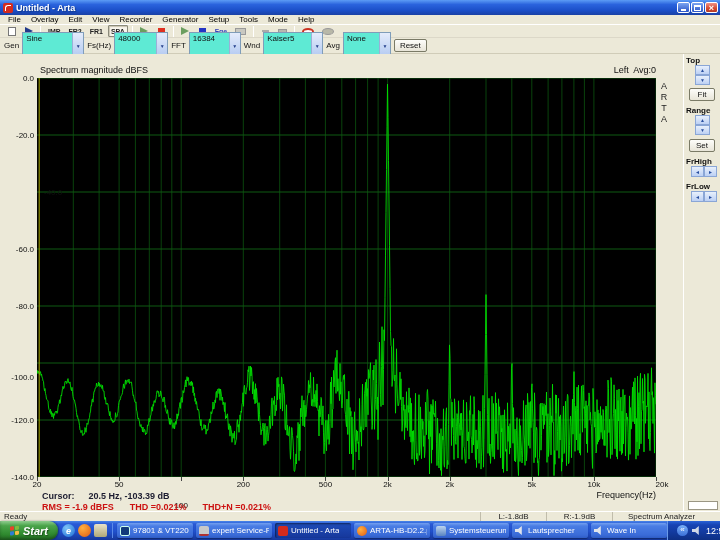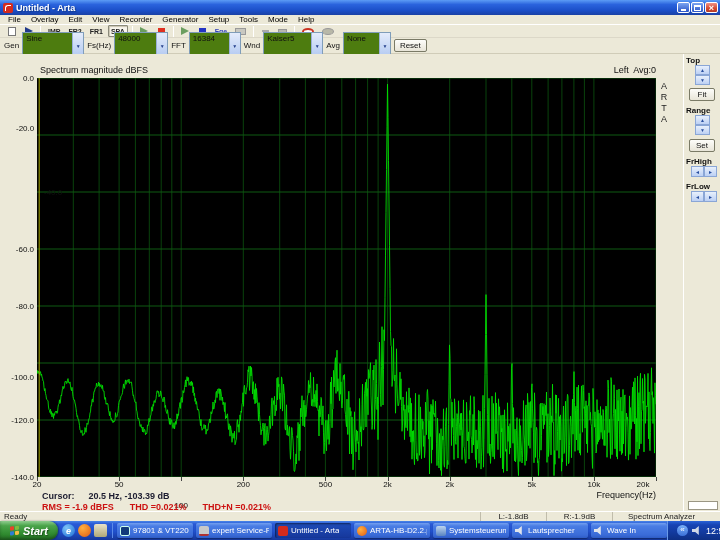--- a/index.html
+++ b/index.html
@@ -40,21 +40,21 @@
   .icon-stop-blue { width:7px; height:7px; background:#2333c4; }
   .icon-fgen { font-size:7px; font-weight:bold; color:#3344bb; }
   .icon-kbd { width:11px; height:7px; background:#c8c8c0; border:1px solid #999; }
   .icon-dash { width:7px; height:2px; background:#aaa; }
   .icon-bars { width:9px; height:5px; background:#b8b8b0; border:1px solid #999; }
   .icon-oval-red { width:12px; height:7px; border:2px solid #cc3322; border-radius:50%; background:#fff; }
   .icon-oval-gray { width:12px; height:7px; border-radius:50%; background:#b8b8a8; border:1px solid #999; }
 
   .toolbar2 { height:16px; display:flex; align-items:center; padding-left:4px; font-size:8px; gap:3px;
               border-bottom:1px solid #d0ccb8; color:#111; }
-  .combo { height:28px; background:#4d7c0f; border:1px solid #7f9db9; display:flex; align-items:stretch; }
+  .combo { height:28px; background:#5eead4; border:1px solid #7f9db9; display:flex; align-items:stretch; }
   .combo .val { padding:1px 3px 0 3px; font-size:8px; }
   .combo .arrow { width:11px; background:linear-gradient(180deg,#e4ecfb,#aec6f0); border-left:1px solid #9ab0d8;
                   display:flex; align-items:center; justify-content:center; font-size:5px; color:#26418c; }
   .combo .arrow::before { content:"▼"; }
   .xp-btn { height:13px; font-size:8px; padding:0 5px; background:linear-gradient(#fdfdfa,#e8e5d8);
             border:1px solid #7a7a66; border-radius:2px; display:flex; align-items:center; justify-content:center; color:#111; }
 
   
   .client { position:relative; height:457px; background:#ece9d8; overflow:hidden; }
   .plot-title { position:absolute; left:40px; top:11px; font-size:9px; color:#111; }
@@ -283,38 +283,38 @@
           <line x1="0" y1="171.0" x2="619" y2="171.0" stroke="#0e5a13" stroke-width="1"></line>
           <line x1="0" y1="228.0" x2="619" y2="228.0" stroke="#0e5a13" stroke-width="1"></line>
           <line x1="0" y1="285.0" x2="619" y2="285.0" stroke="#0e5a13" stroke-width="1"></line>
           <line x1="0" y1="342.0" x2="619" y2="342.0" stroke="#0e5a13" stroke-width="1"></line>
           <line x1="0" y1="399.0" x2="619" y2="399.0" stroke="#0e5a13" stroke-width="1"></line>
           <path d="M0.0 296.0 L0.5 292.5 L1.0 295.0 L1.5 293.2 L2.0 295.9 L2.5 296.5 L3.0 294.0 L3.5 293.7 L4.0 297.4 L4.5 296.1 L5.0 299.0 L5.5 300.2 L6.0 303.0 L6.5 303.4 L7.0 309.7 L7.5 312.8 L8.0 310.5 L8.5 315.5 L9.0 317.3 L9.5 321.1 L10.0 321.5 L10.5 322.4 L11.0 322.7 L11.5 329.0 L12.0 331.6 L12.5 332.6 L13.0 334.6 L13.5 331.2 L14.0 336.3 L14.5 333.6 L15.0 338.9 L15.5 335.4 L16.0 335.6 L16.5 340.5 L17.0 335.6 L17.5 337.3 L18.0 334.2 L18.5 333.4 L19.0 334.5 L19.5 333.0 L20.0 335.4 L20.5 334.6 L21.0 329.2 L21.5 326.5 L22.0 325.8 L22.5 321.8 L23.0 325.4 L23.5 322.9 L24.0 317.4 L24.5 318.0 L25.0 314.1 L25.5 310.7 L26.0 308.3 L26.5 310.7 L27.0 310.4 L27.5 307.5 L28.0 303.5 L28.5 303.6 L29.0 303.0 L29.5 305.4 L30.0 305.3 L30.5 302.2 L31.0 300.6 L31.5 304.1 L32.0 305.1 L32.5 305.2 L33.0 303.9 L33.5 307.9 L34.0 311.2 L34.5 312.7 L35.0 309.3 L35.5 313.8 L36.0 318.5 L36.5 320.8 L37.0 322.2 L37.5 322.1 L38.0 325.0 L38.5 327.0 L39.0 330.3 L39.5 334.5 L40.0 338.5 L40.5 337.7 L41.0 341.3 L41.5 341.3 L42.0 344.0 L42.5 347.5 L43.0 352.0 L43.5 352.6 L44.0 354.7 L44.5 353.5 L45.0 352.3 L45.5 357.3 L46.0 357.6 L46.5 356.6 L47.0 355.4 L47.5 356.2 L48.0 349.5 L48.5 351.9 L49.0 354.3 L49.5 349.6 L50.0 345.2 L50.5 346.1 L51.0 346.5 L51.5 342.2 L52.0 341.0 L52.5 339.4 L53.0 335.1 L53.5 333.9 L54.0 327.5 L54.5 327.9 L55.0 322.0 L55.5 320.9 L56.0 324.2 L56.5 317.8 L57.0 313.4 L57.5 313.4 L58.0 311.1 L58.5 309.8 L59.0 309.9 L59.5 305.1 L60.0 307.6 L60.5 308.4 L61.0 308.0 L61.5 304.1 L62.0 307.9 L62.5 305.3 L63.0 308.8 L63.5 307.5 L64.0 306.6 L64.5 309.7 L65.0 310.6 L65.5 307.3 L66.0 312.7 L66.5 312.9 L67.0 313.0 L67.5 320.5 L68.0 321.5 L68.5 319.5 L69.0 326.1 L69.5 325.3 L70.0 326.5 L70.5 325.3 L71.0 326.5 L71.5 332.3 L72.0 334.1 L72.5 337.8 L73.0 333.5 L73.5 337.7 L74.0 341.5 L74.5 340.5 L75.0 343.1 L75.5 342.2 L76.0 344.7 L76.5 342.9 L77.0 343.9 L77.5 342.7 L78.0 342.6 L78.5 334.7 L79.0 338.4 L79.5 339.1 L80.0 338.8 L80.5 335.6 L81.0 334.0 L81.5 327.7 L82.0 324.2 L82.5 322.4 L83.0 322.2 L83.5 320.6 L84.0 318.1 L84.5 317.4 L85.0 316.4 L85.5 314.6 L86.0 309.8 L86.5 305.9 L87.0 309.7 L87.5 310.4 L88.0 305.4 L88.5 301.9 L89.0 306.3 L89.5 302.8 L90.0 302.3 L90.5 301.8 L91.0 304.5 L91.5 303.8 L92.0 301.1 L92.5 305.5 L93.0 304.2 L93.5 304.3 L94.0 303.9 L94.5 304.1 L95.0 308.7 L95.5 312.7 L96.0 317.4 L96.5 316.9 L97.0 320.3 L97.5 322.1 L98.0 324.2 L98.5 324.6 L99.0 323.9 L99.5 332.1 L100.0 333.7 L100.5 337.9 L101.0 340.9 L101.5 340.1 L102.0 342.1 L102.5 343.9 L103.0 348.5 L103.5 348.3 L104.0 346.5 L104.5 350.0 L105.0 349.4 L105.5 353.8 L106.0 349.1 L106.5 354.1 L107.0 353.8 L107.5 351.3 L108.0 352.5 L108.5 356.8 L109.0 355.1 L109.5 355.9 L110.0 354.1 L110.5 346.9 L111.0 347.7 L111.5 345.9 L112.0 340.4 L112.5 343.6 L113.0 342.6 L113.5 338.0 L114.0 336.9 L114.5 329.4 L115.0 328.7 L115.5 333.2 L116.0 326.5 L116.5 328.2 L117.0 322.7 L117.5 322.8 L118.0 324.6 L118.5 322.2 L119.0 320.7 L119.5 316.5 L120.0 312.8 L120.5 312.9 L121.0 314.4 L121.5 313.5 L122.0 318.8 L122.5 317.5 L123.0 317.9 L123.5 312.9 L124.0 314.5 L124.5 319.1 L125.0 320.3 L125.5 320.9 L126.0 323.9 L126.5 320.7 L127.0 319.0 L127.5 320.1 L128.0 329.5 L128.5 327.3 L129.0 333.2 L129.5 333.9 L130.0 335.6 L130.5 331.7 L131.0 335.5 L131.5 340.0 L132.0 341.9 L132.5 346.3 L133.0 340.2 L133.5 346.5 L134.0 344.6 L134.5 341.7 L135.0 344.0 L135.5 348.1 L136.0 350.4 L136.5 349.4 L137.0 344.7 L137.5 350.9 L138.0 347.5 L138.5 343.4 L139.0 346.4 L139.5 343.9 L140.0 335.8 L140.5 340.6 L141.0 336.3 L141.5 337.4 L142.0 330.3 L142.5 328.3 L143.0 324.5 L143.5 330.4 L144.0 320.8 L144.5 319.3 L145.0 324.5 L145.5 322.7 L146.0 312.6 L146.5 315.0 L147.0 314.1 L147.5 309.5 L148.0 306.5 L148.5 301.9 L149.0 309.0 L149.5 303.6 L150.0 298.7 L150.5 302.8 L151.0 299.5 L151.5 299.7 L152.0 307.3 L152.5 306.7 L153.0 304.3 L153.5 304.0 L154.0 307.8 L154.5 303.2 L155.0 307.1 L155.5 304.6 L156.0 314.8 L156.5 308.9 L157.0 317.6 L157.5 315.1 L158.0 323.4 L158.5 320.1 L159.0 326.2 L159.5 323.5 L160.0 327.6 L160.5 332.1 L161.0 331.2 L161.5 331.6 L162.0 333.9 L162.5 340.7 L163.0 341.9 L163.5 347.7 L164.0 341.5 L164.5 348.4 L165.0 352.3 L165.5 351.2 L166.0 351.1 L166.5 349.4 L167.0 346.5 L167.5 348.3 L168.0 350.8 L168.5 347.0 L169.0 356.2 L169.5 352.7 L170.0 351.1 L170.5 352.6 L171.0 351.8 L171.5 345.9 L172.0 344.6 L172.5 340.9 L173.0 344.8 L173.5 343.7 L174.0 333.7 L174.5 336.0 L175.0 334.8 L175.5 331.6 L176.0 324.0 L176.5 331.2 L177.0 330.7 L177.5 327.1 L178.0 321.9 L178.5 324.6 L179.0 314.6 L179.5 313.3 L180.0 319.6 L180.5 311.5 L181.0 311.2 L181.5 310.7 L182.0 315.6 L182.5 310.8 L183.0 322.3 L183.5 311.0 L184.0 313.8 L184.5 318.3 L185.0 322.5 L185.5 319.1 L186.0 326.6 L186.5 324.0 L187.0 327.3 L187.5 333.6 L188.0 324.5 L188.5 340.8 L189.0 338.1 L189.5 339.9 L190.0 336.9 L190.5 335.8 L191.0 344.0 L191.5 351.5 L192.0 345.7 L192.5 347.3 L193.0 358.2 L193.5 347.8 L194.0 351.2 L194.5 354.0 L195.0 364.3 L195.5 358.6 L196.0 355.2 L196.5 358.3 L197.0 360.3 L197.5 353.2 L198.0 366.7 L198.5 365.3 L199.0 362.6 L199.5 361.6 L200.0 344.6 L200.5 341.7 L201.0 348.8 L201.5 346.7 L202.0 354.3 L202.5 345.8 L203.0 336.9 L203.5 342.4 L204.0 333.0 L204.5 334.4 L205.0 326.7 L205.5 324.5 L206.0 314.7 L206.5 328.3 L207.0 309.6 L207.5 307.3 L208.0 315.6 L208.5 315.2 L209.0 316.2 L209.5 309.9 L210.0 309.2 L210.5 304.2 L211.0 291.8 L211.5 293.8 L212.0 288.2 L212.5 312.4 L213.0 302.9 L213.5 288.1 L214.0 298.0 L214.5 289.5 L215.0 297.1 L215.5 315.9 L216.0 304.5 L216.5 303.7 L217.0 321.4 L217.5 311.6 L218.0 325.8 L218.5 305.7 L219.0 324.9 L219.5 310.5 L220.0 318.2 L220.5 324.6 L221.0 330.8 L221.5 342.9 L222.0 324.6 L222.5 336.4 L223.0 342.9 L223.5 347.4 L224.0 356.8 L224.5 351.9 L225.0 352.9 L225.5 348.3 L226.0 345.0 L226.5 349.5 L227.0 367.4 L227.5 350.5 L228.0 345.4 L228.5 365.8 L229.0 366.2 L229.5 354.9 L230.0 348.2 L230.5 351.5 L231.0 363.1 L231.5 357.8 L232.0 353.8 L232.5 337.9 L233.0 346.5 L233.5 350.5 L234.0 336.6 L234.5 325.2 L235.0 319.9 L235.5 347.6 L236.0 326.1 L236.5 322.7 L237.0 326.7 L237.5 318.3 L238.0 337.9 L238.5 332.5 L239.0 327.0 L239.5 332.6 L240.0 300.2 L240.5 321.8 L241.0 299.2 L241.5 308.7 L242.0 306.3 L242.5 321.2 L243.0 315.1 L243.5 330.9 L244.0 319.8 L244.5 298.9 L245.0 301.3 L245.5 333.1 L246.0 321.0 L246.5 306.1 L247.0 313.1 L247.5 317.1 L248.0 349.9 L248.5 352.1 L249.0 340.0 L249.5 326.8 L250.0 357.1 L250.5 347.2 L251.0 357.7 L251.5 357.8 L252.0 352.1 L252.5 348.6 L253.0 371.1 L253.5 381.2 L254.0 372.2 L254.5 349.6 L255.0 349.7 L255.5 357.5 L256.0 362.0 L256.5 373.2 L257.0 392.5 L257.5 393.5 L258.0 391.6 L258.5 383.8 L259.0 375.9 L259.5 386.0 L260.0 357.7 L260.5 360.0 L261.0 344.4 L261.5 348.8 L262.0 382.6 L262.5 346.3 L263.0 372.8 L263.5 330.3 L264.0 339.0 L264.5 329.5 L265.0 317.7 L265.5 338.1 L266.0 347.8 L266.5 326.2 L267.0 322.2 L267.5 348.9 L268.0 327.2 L268.5 338.6 L269.0 338.7 L269.5 331.2 L270.0 325.2 L270.5 317.9 L271.0 316.8 L271.5 302.5 L272.0 314.9 L272.5 306.8 L273.0 309.8 L273.5 294.5 L274.0 313.0 L274.5 327.8 L275.0 321.9 L275.5 321.4 L276.0 328.4 L276.5 299.1 L277.0 324.3 L277.5 316.4 L278.0 328.6 L278.5 321.4 L279.0 312.4 L279.5 329.6 L280.0 305.9 L280.5 323.4 L281.0 332.4 L281.5 331.8 L282.0 358.0 L282.5 327.7 L283.0 339.1 L283.5 336.1 L284.0 319.4 L284.5 320.5 L285.0 346.9 L285.5 335.8 L286.0 327.9 L286.5 354.9 L287.0 375.8 L287.5 364.6 L288.0 348.8 L288.5 342.5 L289.0 365.2 L289.5 372.8 L290.0 342.3 L290.5 350.0 L291.0 361.4 L291.5 336.3 L292.0 366.4 L292.5 362.9 L293.0 345.5 L293.5 304.0 L294.0 325.7 L294.5 299.0 L295.0 349.8 L295.5 331.3 L296.0 330.8 L296.5 292.4 L297.0 309.0 L297.5 301.0 L298.0 284.2 L298.5 279.7 L299.0 315.4 L299.5 292.0 L300.0 272.2 L300.5 313.3 L301.0 300.7 L301.5 312.6 L302.0 313.8 L302.5 322.7 L303.0 285.5 L303.5 316.2 L304.0 303.8 L304.5 326.9 L305.0 330.0 L305.5 322.9 L306.0 300.8 L306.5 297.3 L307.0 301.5 L307.5 296.5 L308.0 332.0 L308.5 336.5 L309.0 344.0 L309.5 348.7 L310.0 321.1 L310.5 356.2 L311.0 356.6 L311.5 313.6 L312.0 313.2 L312.5 376.0 L313.0 329.5 L313.5 337.7 L314.0 333.4 L314.5 376.0 L315.0 339.1 L315.5 365.0 L316.0 391.8 L316.5 379.1 L317.0 355.2 L317.5 333.8 L318.0 354.7 L318.5 364.7 L319.0 373.9 L319.5 351.9 L320.0 362.6 L320.5 353.2 L321.0 365.4 L321.5 363.9 L322.0 382.0 L322.5 320.5 L323.0 341.9 L323.5 354.0 L324.0 348.7 L324.5 368.2 L325.0 326.7 L325.5 306.1 L326.0 350.4 L326.5 352.1 L327.0 349.5 L327.5 315.3 L328.0 311.3 L328.5 304.3 L329.0 349.0 L329.5 301.4 L330.0 318.3 L330.5 310.6 L331.0 336.8 L331.5 291.6 L332.0 300.6 L332.5 297.8 L333.0 291.3 L333.5 284.7 L334.0 317.9 L334.5 330.0 L335.0 351.4 L335.5 347.4 L336.0 292.0 L336.5 302.0 L337.0 287.1 L337.5 351.3 L338.0 331.6 L338.5 321.4 L339.0 281.5 L339.5 305.6 L340.0 331.6 L340.5 319.1 L341.0 361.7 L341.5 326.8 L342.0 303.9 L342.5 264.0 L343.0 288.9 L343.5 316.8 L344.0 328.5 L344.5 288.6 L345.0 248.7 L345.5 287.1 L346.0 327.0 L346.5 291.6 L347.0 251.7 L347.5 262.6 L348.0 219.8 L348.5 177.1 L349.0 134.3 L349.5 91.6 L350.0 48.8 L350.5 6.1 L351.0 39.5 L351.5 82.3 L352.0 125.0 L352.5 167.8 L353.0 210.5 L353.5 253.3 L354.0 267.2 L354.5 268.6 L355.0 308.5 L355.5 303.8 L356.0 292.4 L356.5 260.5 L357.0 300.4 L357.5 302.9 L358.0 297.0 L358.5 335.2 L359.0 310.7 L359.5 270.8 L360.0 306.7 L360.5 320.1 L361.0 327.9 L361.5 327.5 L362.0 324.0 L362.5 307.0 L363.0 294.1 L363.5 321.5 L364.0 300.8 L364.5 328.6 L365.0 353.3 L365.5 347.1 L366.0 319.0 L366.5 332.3 L367.0 326.8 L367.5 361.6 L368.0 331.3 L368.5 346.0 L369.0 349.7 L369.5 313.7 L370.0 340.8 L370.5 352.6 L371.0 327.4 L371.5 334.4 L372.0 309.9 L372.5 331.7 L373.0 358.7 L373.5 319.9 L374.0 364.2 L374.5 325.3 L375.0 381.2 L375.5 353.1 L376.0 363.5 L376.5 352.5 L377.0 378.7 L377.5 386.6 L378.0 346.4 L378.5 315.3 L379.0 362.4 L379.5 381.1 L380.0 375.3 L380.5 383.1 L381.0 382.3 L381.5 342.7 L382.0 316.7 L382.5 377.3 L383.0 369.8 L383.5 328.9 L384.0 361.6 L384.5 380.7 L385.0 340.9 L385.5 351.2 L386.0 343.3 L386.5 368.4 L387.0 357.7 L387.5 379.7 L388.0 372.3 L388.5 324.2 L389.0 332.6 L389.5 356.7 L390.0 315.2 L390.5 311.5 L391.0 321.2 L391.5 361.1 L392.0 342.7 L392.5 396.0 L393.0 333.7 L393.5 358.5 L394.0 326.3 L394.5 385.2 L395.0 327.8 L395.5 371.7 L396.0 321.6 L396.5 336.3 L397.0 335.1 L397.5 336.0 L398.0 338.9 L398.5 323.2 L399.0 348.1 L399.5 365.2 L400.0 387.6 L400.5 340.0 L401.0 356.9 L401.5 382.6 L402.0 390.0 L402.5 355.5 L403.0 370.0 L403.5 392.3 L404.0 350.7 L404.5 397.6 L405.0 371.2 L405.5 358.2 L406.0 361.7 L406.5 330.8 L407.0 386.2 L407.5 389.2 L408.0 368.6 L408.5 348.2 L409.0 334.9 L409.5 329.8 L410.0 390.9 L410.5 382.3 L411.0 386.6 L411.5 346.7 L412.0 306.8 L412.5 266.9 L413.0 280.3 L413.5 320.2 L414.0 321.7 L414.5 367.5 L415.0 324.1 L415.5 349.2 L416.0 340.5 L416.5 357.6 L417.0 381.5 L417.5 320.8 L418.0 328.2 L418.5 363.5 L419.0 366.4 L419.5 348.2 L420.0 335.6 L420.5 339.4 L421.0 380.1 L421.5 322.8 L422.0 344.8 L422.5 346.3 L423.0 357.5 L423.5 335.5 L424.0 351.9 L424.5 335.0 L425.0 381.5 L425.5 357.2 L426.0 348.2 L426.5 321.9 L427.0 368.4 L427.5 370.7 L428.0 380.3 L428.5 385.2 L429.0 385.1 L429.5 324.3 L430.0 335.8 L430.5 362.9 L431.0 360.8 L431.5 353.9 L432.0 381.1 L432.5 332.6 L433.0 336.8 L433.5 317.7 L434.0 357.6 L434.5 361.5 L435.0 375.0 L435.5 366.0 L436.0 336.4 L436.5 367.0 L437.0 318.6 L437.5 331.2 L438.0 365.1 L438.5 381.5 L439.0 351.9 L439.5 389.5 L440.0 362.3 L440.5 370.9 L441.0 364.9 L441.5 332.3 L442.0 385.3 L442.5 352.3 L443.0 333.2 L443.5 348.2 L444.0 391.1 L444.5 378.8 L445.0 369.7 L445.5 342.3 L446.0 317.3 L446.5 389.2 L447.0 361.8 L447.5 330.7 L448.0 296.4 L448.5 256.5 L449.0 216.6 L449.5 256.5 L450.0 296.4 L450.5 336.3 L451.0 375.4 L451.5 343.5 L452.0 320.3 L452.5 377.5 L453.0 366.0 L453.5 385.4 L454.0 374.4 L454.5 368.1 L455.0 318.2 L455.5 367.8 L456.0 378.8 L456.5 325.5 L457.0 372.5 L457.5 381.1 L458.0 350.6 L458.5 314.6 L459.0 355.8 L459.5 325.2 L460.0 352.4 L460.5 355.4 L461.0 371.7 L461.5 320.8 L462.0 336.9 L462.5 328.8 L463.0 342.6 L463.5 379.9 L464.0 337.3 L464.5 354.0 L465.0 350.4 L465.5 390.9 L466.0 336.9 L466.5 394.4 L467.0 372.2 L467.5 331.8 L468.0 345.7 L468.5 373.1 L469.0 373.3 L469.5 371.4 L470.0 393.1 L470.5 324.8 L471.0 363.4 L471.5 348.3 L472.0 352.6 L472.5 376.1 L473.0 345.6 L473.5 370.0 L474.0 330.1 L474.5 290.2 L475.0 285.5 L475.5 325.4 L476.0 365.3 L476.5 329.7 L477.0 355.0 L477.5 382.8 L478.0 351.1 L478.5 384.0 L479.0 380.3 L479.5 352.3 L480.0 339.6 L480.5 367.1 L481.0 387.0 L481.5 397.6 L482.0 358.7 L482.5 340.8 L483.0 383.5 L483.5 347.6 L484.0 362.9 L484.5 372.3 L485.0 385.0 L485.5 379.5 L486.0 361.9 L486.5 322.6 L487.0 356.0 L487.5 362.1 L488.0 387.4 L488.5 332.0 L489.0 326.9 L489.5 382.8 L490.0 374.0 L490.5 315.4 L491.0 326.8 L491.5 367.5 L492.0 324.4 L492.5 343.3 L493.0 370.3 L493.5 323.5 L494.0 349.7 L494.5 309.8 L495.0 305.8 L495.5 330.9 L496.0 344.6 L496.5 354.9 L497.0 384.8 L497.5 314.8 L498.0 333.1 L498.5 379.4 L499.0 353.3 L499.5 349.3 L500.0 352.3 L500.5 384.6 L501.0 383.4 L501.5 397.6 L502.0 381.2 L502.5 379.8 L503.0 326.7 L503.5 325.4 L504.0 372.2 L504.5 357.5 L505.0 325.0 L505.5 336.8 L506.0 328.5 L506.5 350.9 L507.0 325.7 L507.5 346.6 L508.0 336.2 L508.5 327.3 L509.0 337.6 L509.5 314.0 L510.0 384.4 L510.5 342.8 L511.0 335.7 L511.5 378.5 L512.0 371.2 L512.5 347.7 L513.0 320.0 L513.5 333.1 L514.0 376.9 L514.5 337.9 L515.0 343.6 L515.5 306.2 L516.0 344.7 L516.5 344.2 L517.0 397.6 L517.5 372.6 L518.0 386.3 L518.5 316.8 L519.0 335.2 L519.5 317.0 L520.0 372.5 L520.5 353.6 L521.0 342.8 L521.5 320.4 L522.0 380.3 L522.5 338.7 L523.0 362.0 L523.5 336.9 L524.0 348.3 L524.5 393.2 L525.0 380.5 L525.5 383.9 L526.0 343.2 L526.5 328.0 L527.0 375.5 L527.5 374.6 L528.0 346.3 L528.5 323.3 L529.0 359.3 L529.5 387.6 L530.0 325.1 L530.5 316.3 L531.0 318.7 L531.5 385.7 L532.0 384.3 L532.5 367.3 L533.0 349.1 L533.5 338.2 L534.0 348.2 L534.5 379.7 L535.0 348.8 L535.5 321.1 L536.0 356.2 L536.5 316.3 L537.0 293.6 L537.5 324.7 L538.0 373.4 L538.5 332.3 L539.0 328.2 L539.5 362.0 L540.0 309.1 L540.5 330.6 L541.0 372.3 L541.5 307.1 L542.0 355.3 L542.5 375.1 L543.0 355.6 L543.5 377.2 L544.0 326.0 L544.5 307.9 L545.0 324.1 L545.5 354.2 L546.0 306.9 L546.5 312.6 L547.0 330.4 L547.5 328.7 L548.0 350.1 L548.5 335.8 L549.0 322.8 L549.5 365.9 L550.0 327.4 L550.5 374.5 L551.0 328.7 L551.5 327.9 L552.0 314.9 L552.5 318.8 L553.0 341.9 L553.5 334.3 L554.0 345.5 L554.5 348.3 L555.0 376.1 L555.5 390.4 L556.0 310.4 L556.5 321.8 L557.0 338.6 L557.5 349.2 L558.0 333.8 L558.5 349.6 L559.0 375.0 L559.5 373.4 L560.0 321.6 L560.5 366.2 L561.0 331.9 L561.5 363.6 L562.0 335.3 L562.5 361.7 L563.0 360.3 L563.5 328.5 L564.0 354.3 L564.5 337.6 L565.0 355.1 L565.5 361.2 L566.0 331.5 L566.5 334.5 L567.0 367.4 L567.5 352.5 L568.0 367.7 L568.5 331.8 L569.0 328.0 L569.5 330.8 L570.0 379.3 L570.5 356.2 L571.0 302.1 L571.5 310.5 L572.0 354.6 L572.5 341.2 L573.0 359.1 L573.5 380.5 L574.0 299.6 L574.5 303.8 L575.0 376.7 L575.5 367.9 L576.0 342.8 L576.5 335.5 L577.0 306.8 L577.5 320.7 L578.0 370.8 L578.5 331.4 L579.0 354.5 L579.5 378.6 L580.0 311.9 L580.5 381.1 L581.0 322.5 L581.5 343.0 L582.0 311.0 L582.5 356.9 L583.0 373.2 L583.5 323.0 L584.0 319.1 L584.5 376.6 L585.0 333.1 L585.5 375.2 L586.0 311.4 L586.5 365.9 L587.0 332.0 L587.5 318.2 L588.0 316.9 L588.5 378.0 L589.0 349.3 L589.5 335.1 L590.0 341.4 L590.5 339.1 L591.0 354.3 L591.5 382.1 L592.0 361.8 L592.5 317.9 L593.0 376.3 L593.5 329.6 L594.0 351.2 L594.5 349.8 L595.0 327.3 L595.5 309.2 L596.0 343.7 L596.5 303.8 L597.0 306.1 L597.5 346.0 L598.0 299.9 L598.5 337.9 L599.0 381.2 L599.5 340.5 L600.0 363.8 L600.5 298.2 L601.0 377.6 L601.5 328.2 L602.0 314.6 L602.5 371.0 L603.0 302.5 L603.5 295.3 L604.0 365.8 L604.5 333.3 L605.0 331.5 L605.5 300.5 L606.0 325.2 L606.5 323.1 L607.0 373.9 L607.5 296.3 L608.0 300.9 L608.5 345.3 L609.0 328.6 L609.5 327.8 L610.0 329.0 L610.5 327.5 L611.0 295.4 L611.5 360.8 L612.0 313.9 L612.5 363.8 L613.0 372.7 L613.5 354.3 L614.0 314.4 L614.5 289.8 L615.0 316.8 L615.5 313.7 L616.0 345.5 L616.5 319.7 L617.0 340.9 L617.5 375.1 L618.0 304.8 L618.5 317.3 L619.0 326.3 " fill="none" stroke="#00dd00" stroke-width="0.9"></path>
           <line x1="2.2" y1="0" x2="2.2" y2="399" stroke="#a8a800" stroke-width="1"></line>
         </svg>
 
       <span class="y-tick-label" style="top: 20px;">0.0</span>
-      <span class="y-tick-label" style="top: 70px; padding-left: 16px;">-20.0</span>
+      <span class="y-tick-label" style="top: 77px; padding-left: 16px;">-20.0</span>
       <span class="y-tick-label" style="top: 134px; padding-left: 44px;">-40.0</span>
       <span class="y-tick-label" style="top: 191px;">-60.0</span>
       <span class="y-tick-label" style="top: 248px;">-80.0</span>
       <span class="y-tick-label" style="top: 319px;">-100.0</span>
       <span class="y-tick-label" style="top: 362px;">-120.0</span>
       <span class="y-tick-label" style="top: 419px;">-140.0</span>
 
       <span class="x-tick-label" style="left: 37px;">20</span>
       <span class="x-tick-label" style="left: 119.108px;">50</span>
       <span class="x-tick-label" style="left: 181.221px; margin-top: 21px;">100</span>
       <span class="x-tick-label" style="left: 243.333px;">200</span>
       <span class="x-tick-label" style="left: 325.442px;">500</span>
       <span class="x-tick-label" style="left: 387.554px;">2k</span>
       <span class="x-tick-label" style="left: 449.667px;">2k</span>
       <span class="x-tick-label" style="left: 531.775px;">5k</span>
       <span class="x-tick-label" style="left: 593.887px;">10k</span>
-      <span class="x-tick-label" style="left: 621px; padding-left: 44px;">20k</span>
+      <span class="x-tick-label" style="left: 640px; padding-left: 44px;">20k</span>
 
       <div class="brand">
         <div>A</div>
         <div>R</div>
         <div>T</div>
         <div>A</div>
       </div>
 
       <span class="freq-label">Frequency(Hz)</span>
 

